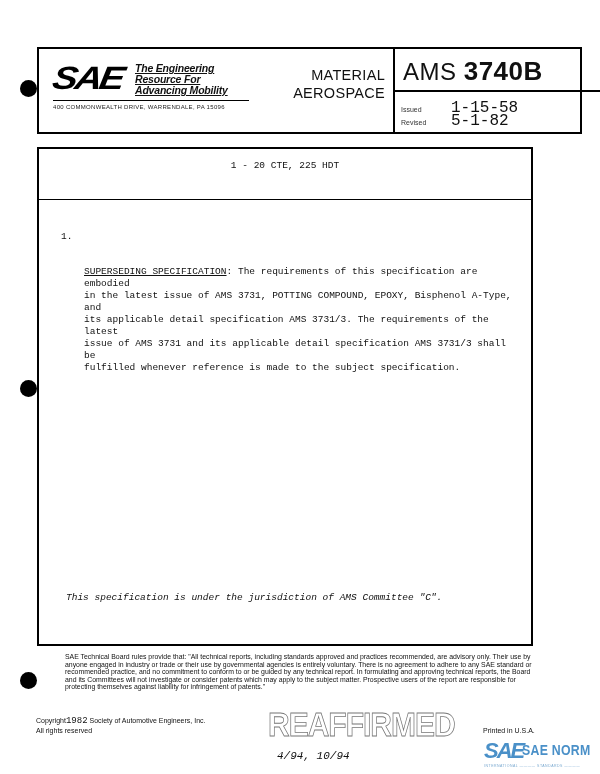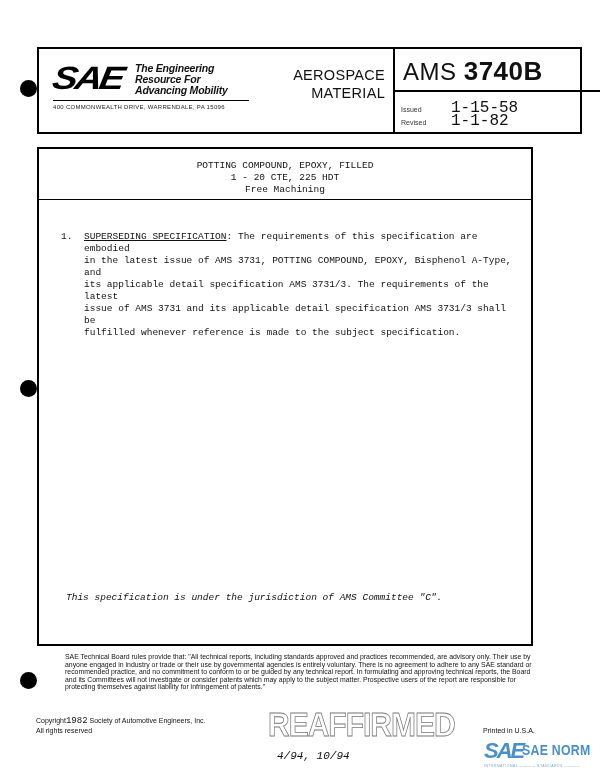--- a/index.html
+++ b/index.html
@@ -21,33 +21,33 @@
     .date-row { position: absolute; left: 6px; font-size: 8px; width: 170px; }
     .date-row .lbl { display: inline-block; width: 50px; font-size: 7px; color: #333; }
     .date-row .val { font-family: "Liberation Mono", monospace; font-size: 16px; }
 
     .logo { position: absolute; left: 14px; top: 10px; }
     .sae-mark {
       font-family: "Liberation Sans", sans-serif; font-weight: bold; font-style: italic;
       font-size: 38px; letter-spacing: -3px; line-height: 38px; color: #000;
       transform: skewX(-10deg) scaleY(0.85); display: inline-block;
     }
-    .tagline { position: absolute; left: 82px; top: 4px; font-style: italic; font-weight: bold; font-size: 10.5px; line-height: 11px; white-space: nowrap; letter-spacing: -0.2px; }
+    .tagline { position: absolute; left: 82px; top: 4px; font-style: italic; font-weight: bold; font-size: 10.5px; line-height: 11px; white-space: nowrap; letter-spacing: -0.2px; text-decoration: underline; }
     .logo-rule { position: absolute; left: 14px; top: 51px; width: 196px; height: 1px; background: #000; }
     .address { position: absolute; left: 14px; top: 55px; font-size: 6px; letter-spacing: 0.3px; color: #222; white-space: nowrap; }
     .aero { position: absolute; right: 10px; top: 18px; text-align: right; font-size: 14.5px; line-height: 17.5px; letter-spacing: 0.3px; }
 
     
     .body-box { position: absolute; left: 37px; top: 147px; width: 496px; height: 499px; border: 2px solid #000; box-sizing: border-box; }
     .mono { font-family: "Liberation Mono", monospace; }
     .title-block { position: absolute; left: 0; width: 100%; top: 11px; text-align: center; font-size: 9.5px; line-height: 12px; }
     .title-sep { position: absolute; left: 0; top: 50px; width: 100%; height: 1px; background: #000; }
     .para { position: absolute; left: 22px; top: 82px; width: 460px; font-size: 9.5px; line-height: 12px; }
     .para .num { position: absolute; left: 0; top: 0; }
-    .para .txt { margin-left: 23px; white-space: pre-line; }
+    .para .txt { margin-left: 23px; white-space: pre-line; margin-top: 35px; }
     .para u { text-decoration: underline; }
     .juris { position: absolute; left: 27px; top: 443px; font-size: 9.5px; white-space: nowrap; font-style: italic; }
 
     .rules { position: absolute; left: 65px; top: 653px; width: 470px; font-size: 6.9px; line-height: 7.6px; color: #111; }
     .copyright { position: absolute; left: 36px; top: 716px; font-size: 7px; line-height: 10px; }
     .copyright .yr { font-family: "Liberation Mono", monospace; font-size: 9px; }
     .printed { position: absolute; left: 483px; top: 727px; font-size: 7px; }
 
     .stamp { position: absolute; left: 268px; top: 708px; font-size: 30px; font-weight: bold; letter-spacing: -1px;
       color: transparent; -webkit-text-stroke: 0.7px #777; transform: scaleY(1.1); }
@@ -71,47 +71,45 @@
       <span class="sae-mark">SAE</span>
       <div class="tagline">
         <div>The Engineering</div>
         <div>Resource For</div>
         <div>Advancing Mobility</div>
       </div>
     </div>
     <div class="logo-rule"></div>
     <div class="address">400 COMMONWEALTH DRIVE, WARRENDALE, PA 15096</div>
     <div class="aero">
+      <div>MATERIAL</div>
       <div>AEROSPACE</div>
-      <div>MATERIAL</div>
     </div>
   </div>
   <div class="hdr-right">
     <div class="ams-cell">
       <div class="ams-text">
         <span>AMS</span>
         <span class="num">3740B</span>
       </div>
     </div>
     <div class="dates">
       <div class="date-row" style="top:7px;">
         <span class="lbl">Issued</span><span class="val">1-15-58</span>
       </div>
       <div class="date-row" style="top:20px;">
-        <span class="lbl">Revised</span><span class="val">1-1-82</span>
+        <span class="lbl">Revised</span><span class="val">5-1-82</span>
       </div>
     </div>
   </div>
 </div>
 
 <div class="body-box">
   <div class="title-block mono">
-    <div>POTTING COMPOUND, EPOXY, FILLED</div>
     <div>1 - 20 CTE, 225 HDT</div>
-    <div>Free Machining</div>
   </div>
   <div class="title-sep"></div>
 
   <div class="para mono">
     <span class="num">1.</span>
     <div class="txt"><u>SUPERSEDING SPECIFICATION</u><span>:  The requirements of this specification are embodied
 in the latest issue of AMS 3731, POTTING COMPOUND, EPOXY, Bisphenol A-Type, and
 its applicable detail specification AMS 3731/3.  The requirements of the latest
 issue of AMS 3731 and its applicable detail specification AMS 3731/3 shall be
 fulfilled whenever reference is made to the subject specification.</span></div>

